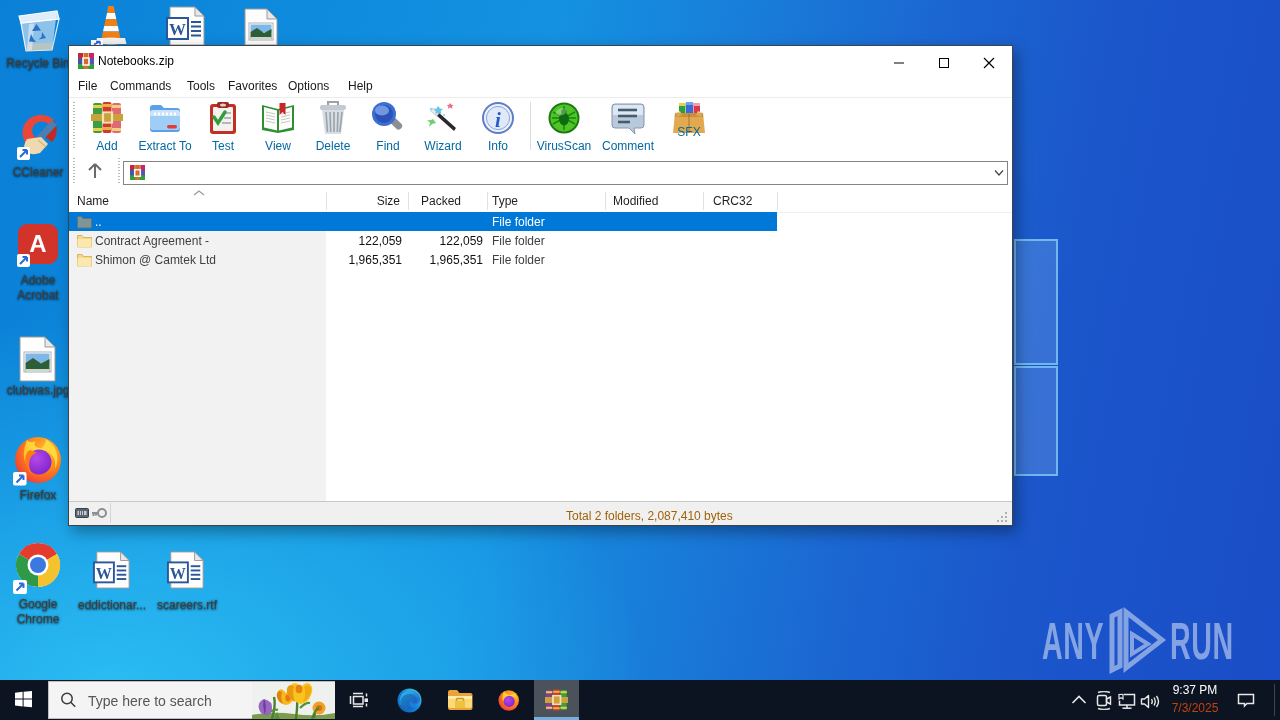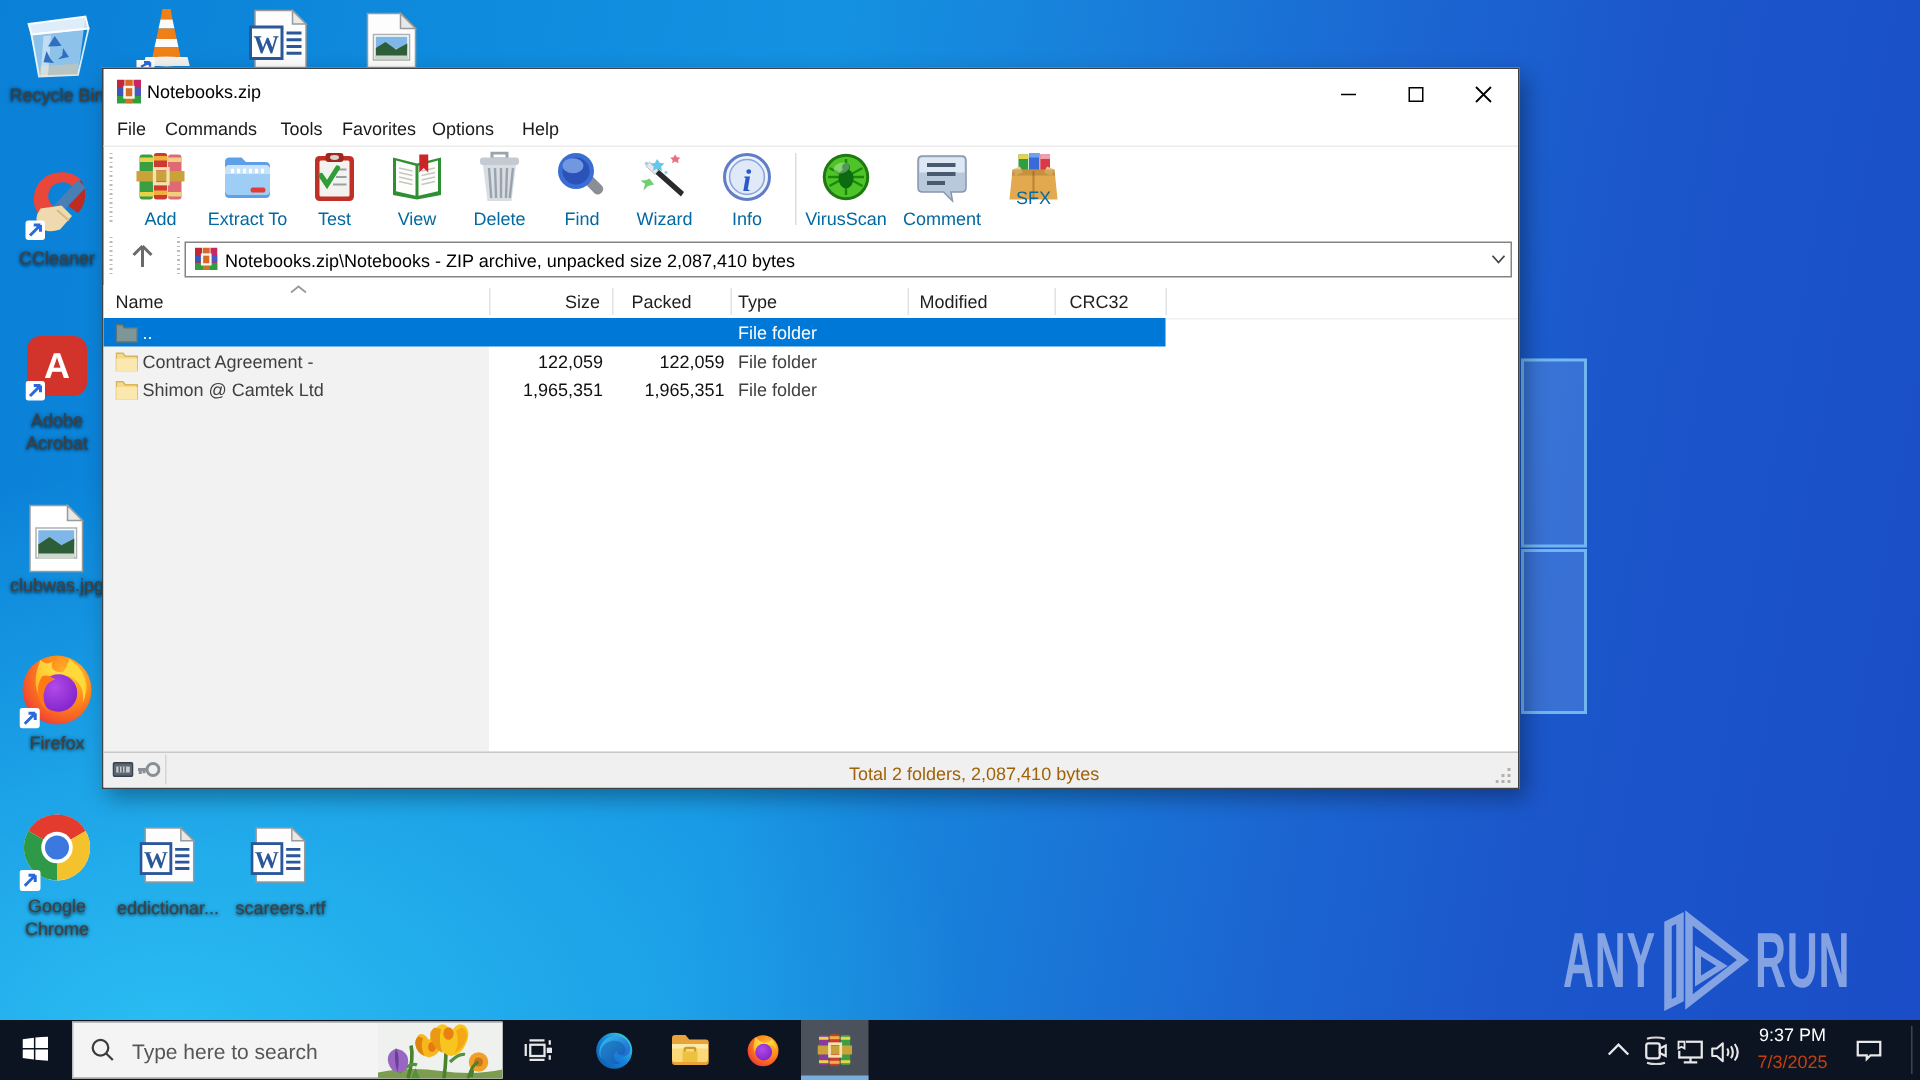--- a/index.html
+++ b/index.html
@@ -368,21 +368,20 @@
   <svg class="abs" style="left:61px;top:119px" width="15" height="15" viewBox="0 0 16 16">
     <rect x="0" y="0" width="5" height="16" fill="#c02838"></rect>
       <rect x="5.5" y="0" width="5" height="16" fill="#d86a28"></rect>
       <rect x="11" y="0" width="5" height="16" fill="#c82860"></rect>
     <rect x="0" y="5.5" width="5" height="5" fill="#3a58b8"></rect>
       <rect x="11" y="5.5" width="5" height="5" fill="#4858c0"></rect>
     <rect x="0" y="11" width="16" height="5" fill="#2f9e3f"></rect>
       <rect x="5.5" y="11" width="5" height="5" fill="#c87828"></rect>
     <rect x="5" y="5" width="6" height="7" fill="none" stroke="#f8f8f0" stroke-width="1.6"></rect>
   </svg>
-  <div class="abs" style="left:81px;top:121px;font-size:12px;color:#000;white-space:nowrap">Notebooks.zip\Notebooks - ZIP archive, unpacked size 2,087,410 bytes</div>
   <svg class="abs" style="left:925px;top:123px" width="10" height="8" viewBox="0 0 10 8">
       <path d="M1 1.5 L5 6 L9 1.5" stroke="#444" stroke-width="1.2" fill="none"></path>
     </svg>
 
   <div class="abs" style="left:0;top:144px;width:943px;height:22px;background:#fff;border-bottom:1px solid #f0f0f0"></div>
   <div class="hdrtxt" style="left:8px;top:148px">Name</div>
   <svg class="abs" style="left:124px;top:144px" width="12" height="6" viewBox="0 0 12 6">
       <path d="M1 5 L6 1 L11 5" stroke="#9a9a9a" stroke-width="1.2" fill="none"></path>
     </svg>
   <div class="hdrtxt" style="left:304px;top:148px;width:27px;text-align:right">Size</div>

